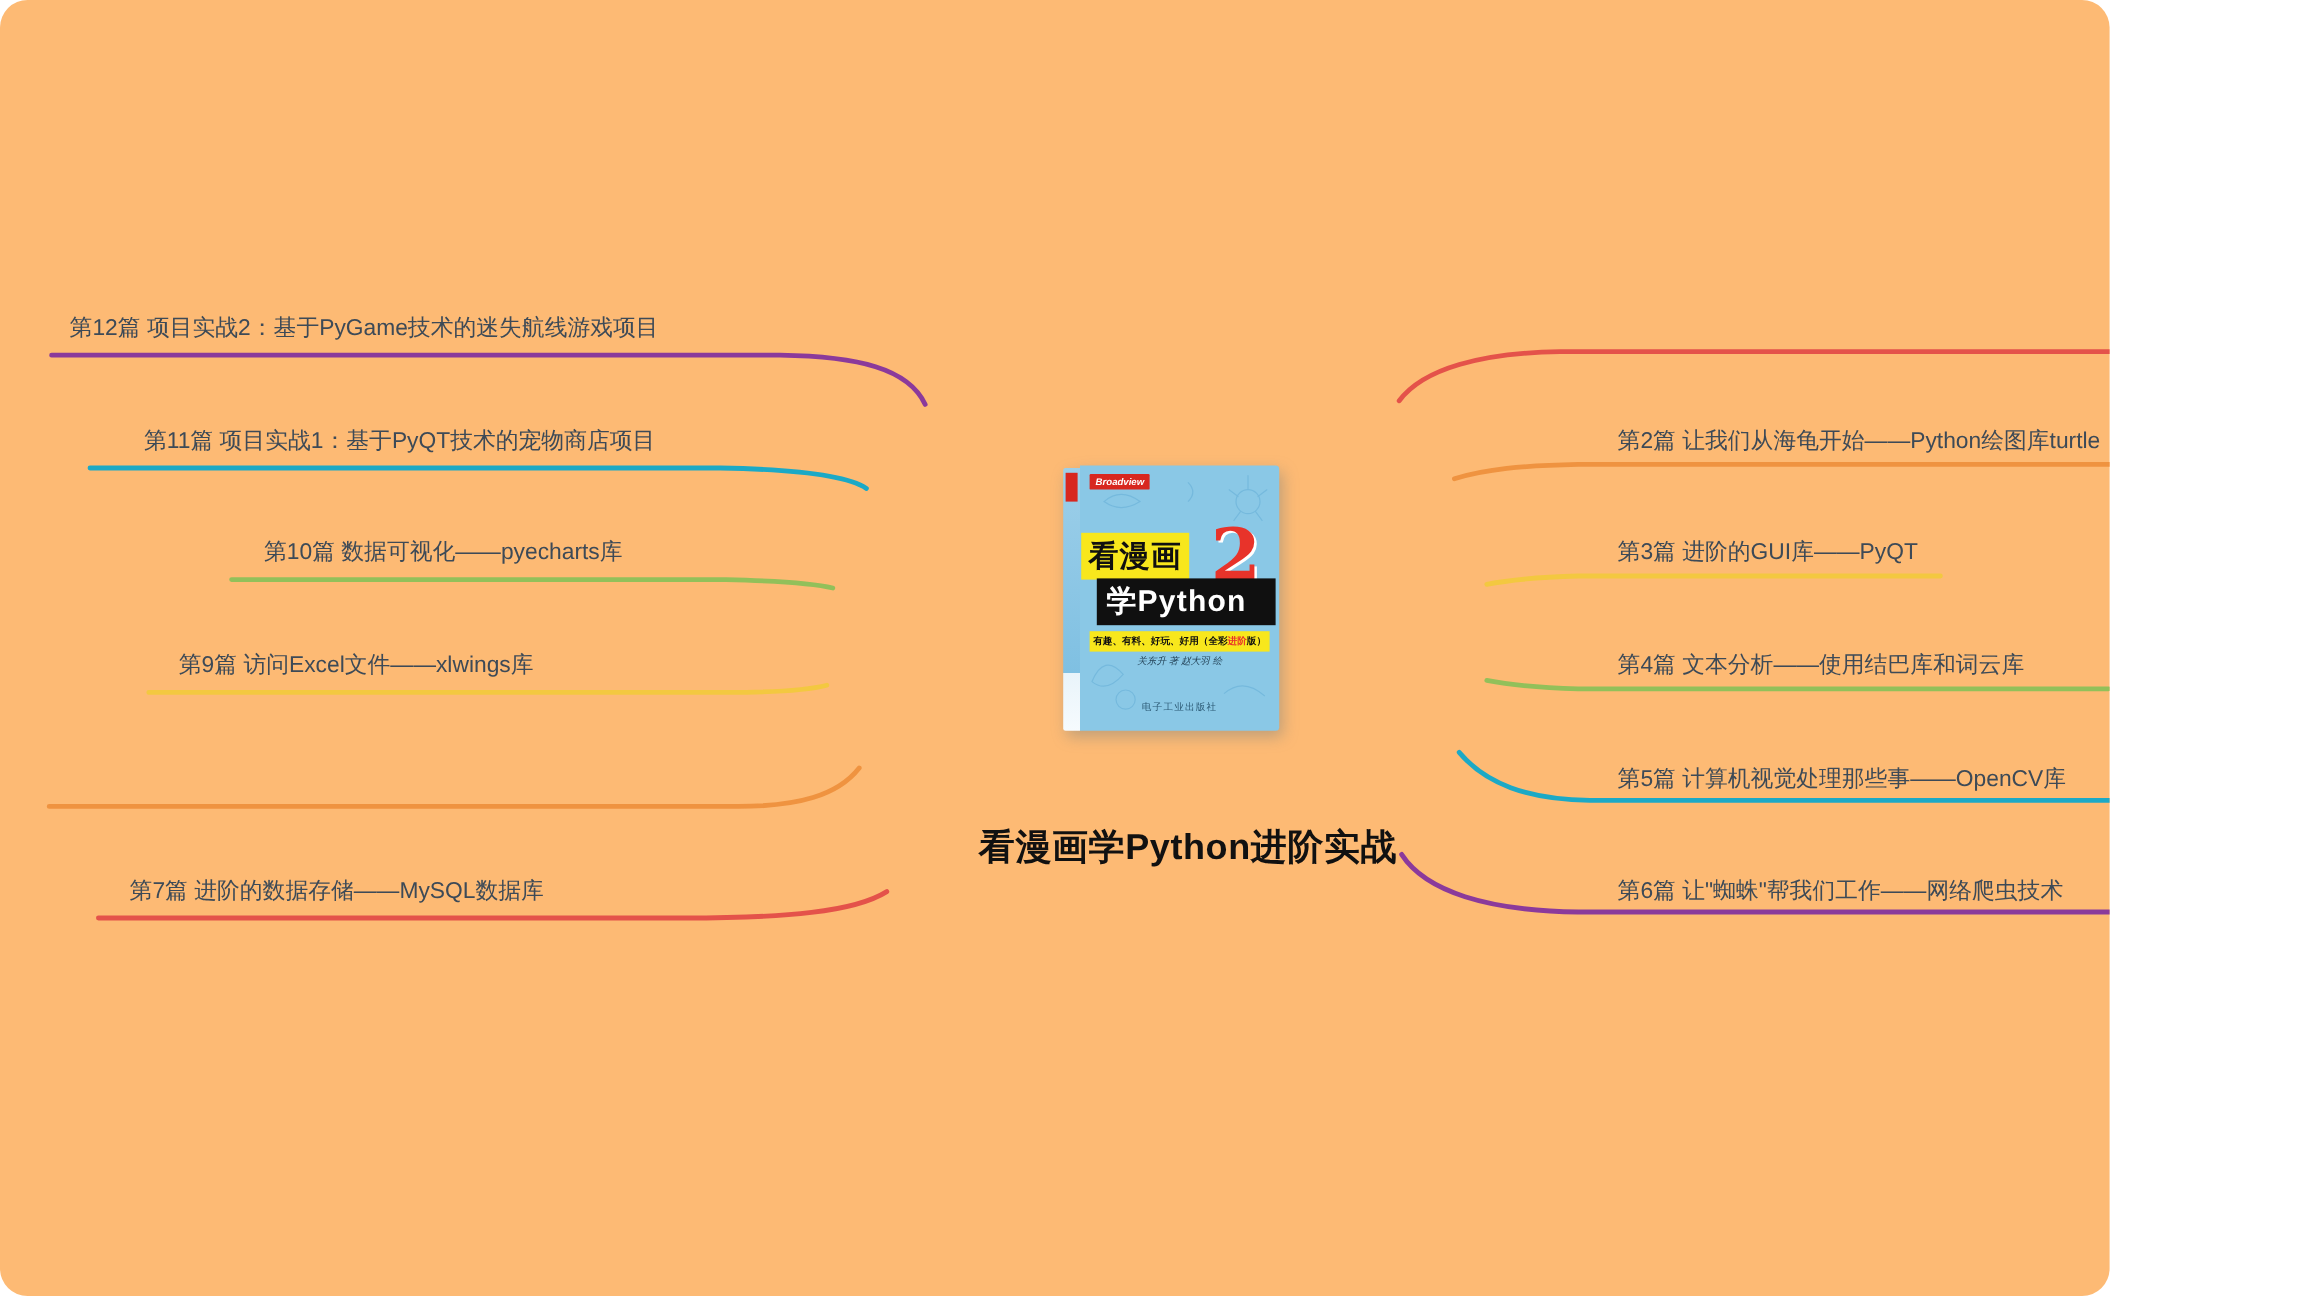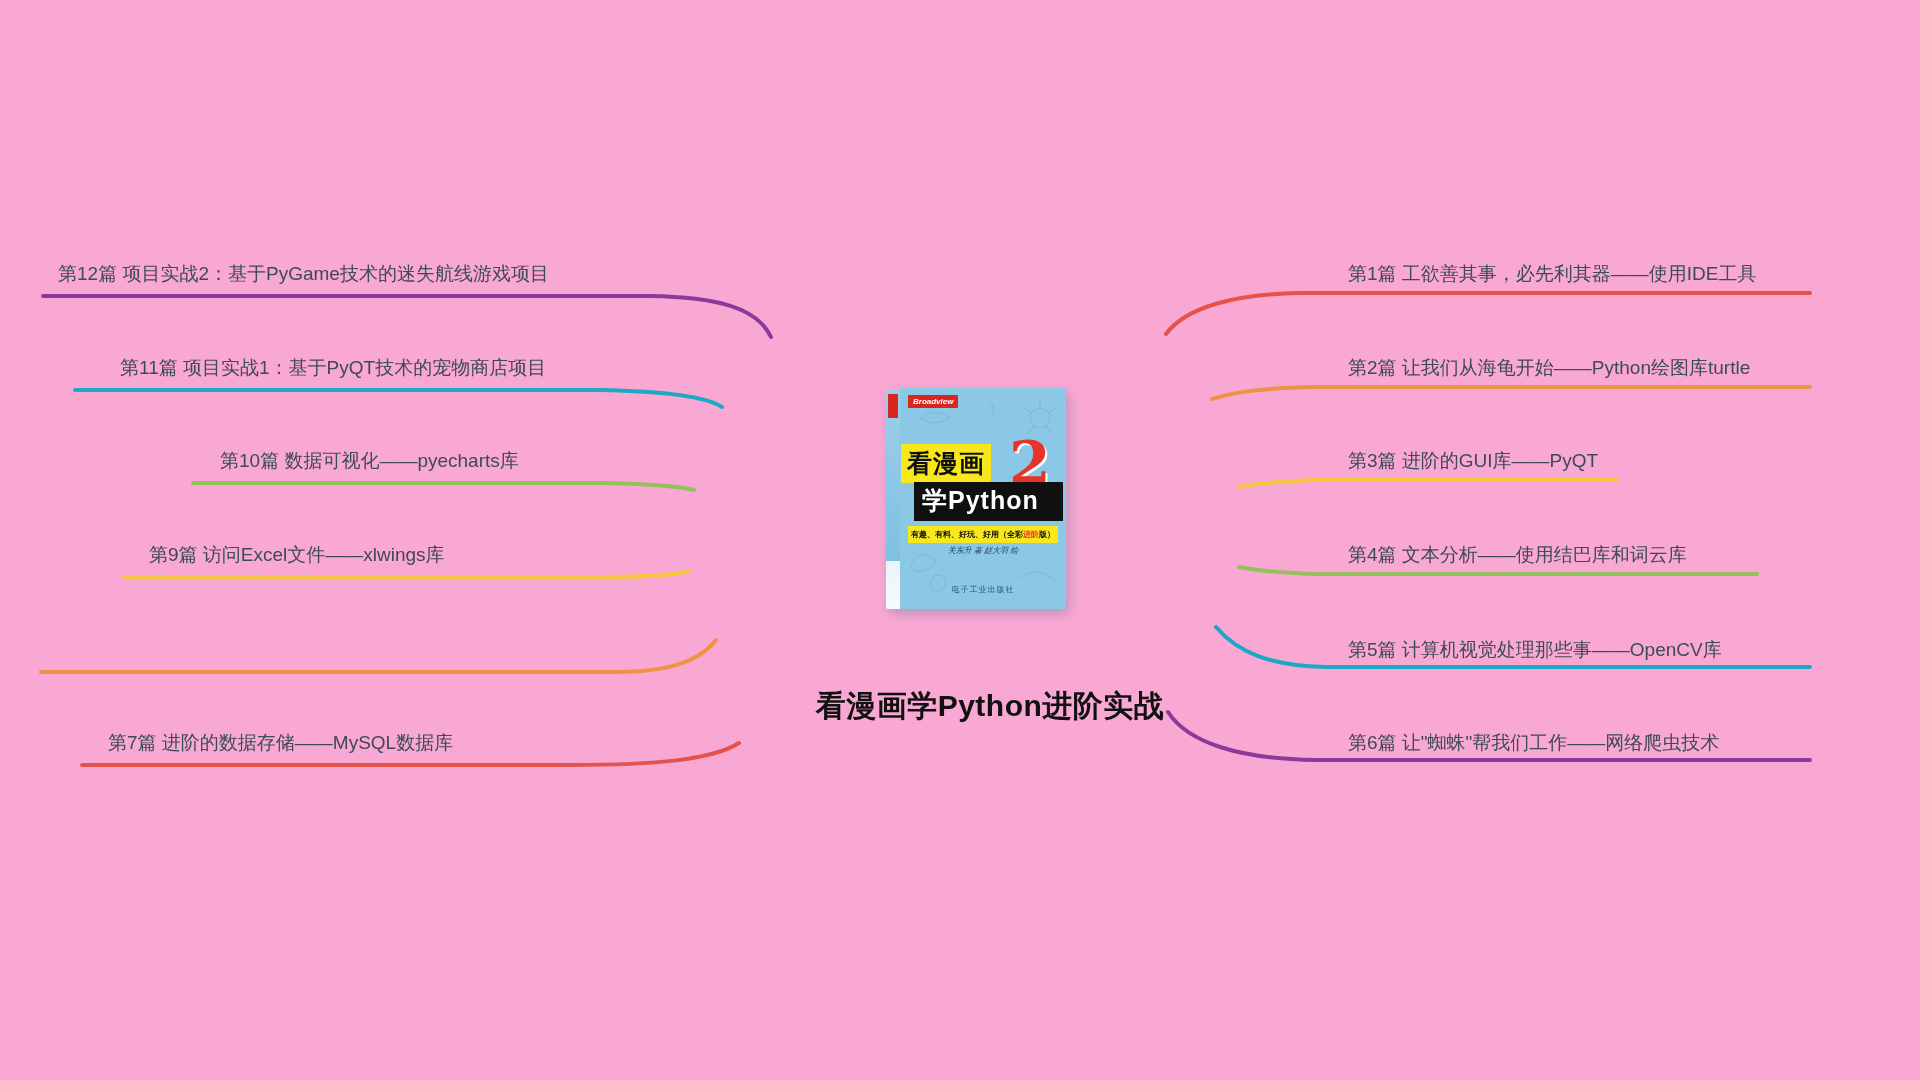--- a/index.html
+++ b/index.html
@@ -1,18 +1,19 @@
 <!DOCTYPE html>
 <html><head>
 <meta charset="utf-8">
 <style>
   html,body{margin:0;padding:0;background:#fff;}
   #stage{
-    position:relative;width:1920px;height:1080px;overflow:hidden;background:#f9a8d4;
+    position:relative;width:1758px;height:1080px;overflow:hidden;background:#fdba74;
     font-family:"Liberation Sans","DejaVu Sans",sans-serif;
+    border-radius:23px;
   }
   .branch-label{
     position:absolute;font-size:19px;color:#3d4a57;white-space:nowrap;line-height:24px;
     cursor:default;
   }
   #branch-svg{position:absolute;left:0;top:0;}
   #branch-svg path{fill:none;stroke-width:4;stroke-linecap:round;}
   .root-title{
     position:absolute;left:798px;top:686px;width:360px;text-align:center;
     font-size:30px;font-weight:bold;color:#111;white-space:nowrap;letter-spacing:0.5px;margin-left:12px;
@@ -78,21 +79,20 @@
     <path d="M1216 627 C1238 653 1272 666 1325 667 H1810" stroke="#1CA9C6"></path>
     <path d="M1168 712 C1188 743 1240 759 1315 760 H1810" stroke="#8B3A9B"></path>
   </svg>
 
   <div class="branch-label" style="left:58px;top:262px">第12篇 项目实战2：基于PyGame技术的迷失航线游戏项目</div>
   <div class="branch-label" style="left:120px;top:356px">第11篇 项目实战1：基于PyQT技术的宠物商店项目</div>
   <div class="branch-label" style="left:220px;top:449px">第10篇 数据可视化——pyecharts库</div>
   <div class="branch-label" style="left:149px;top:543px">第9篇 访问Excel文件——xlwings库</div>
   <div class="branch-label" style="left:108px;top:731px">第7篇 进阶的数据存储——MySQL数据库</div>
 
-  <div class="branch-label" style="left:1348px;top:262px">第1篇 工欲善其事，必先利其器——使用IDE工具</div>
   <div class="branch-label" style="left:1348px;top:356px">第2篇 让我们从海龟开始——Python绘图库turtle</div>
   <div class="branch-label" style="left:1348px;top:449px">第3篇 进阶的GUI库——PyQT</div>
   <div class="branch-label" style="left:1348px;top:543px">第4篇 文本分析——使用结巴库和词云库</div>
   <div class="branch-label" style="left:1348px;top:638px">第5篇 计算机视觉处理那些事——OpenCV库</div>
   <div class="branch-label" style="left:1348px;top:731px">第6篇 让"蜘蛛"帮我们工作——网络爬虫技术</div>
 
   <div class="book">
     <div class="book-side">
       <div class="book-side-logo"></div>
     </div>

